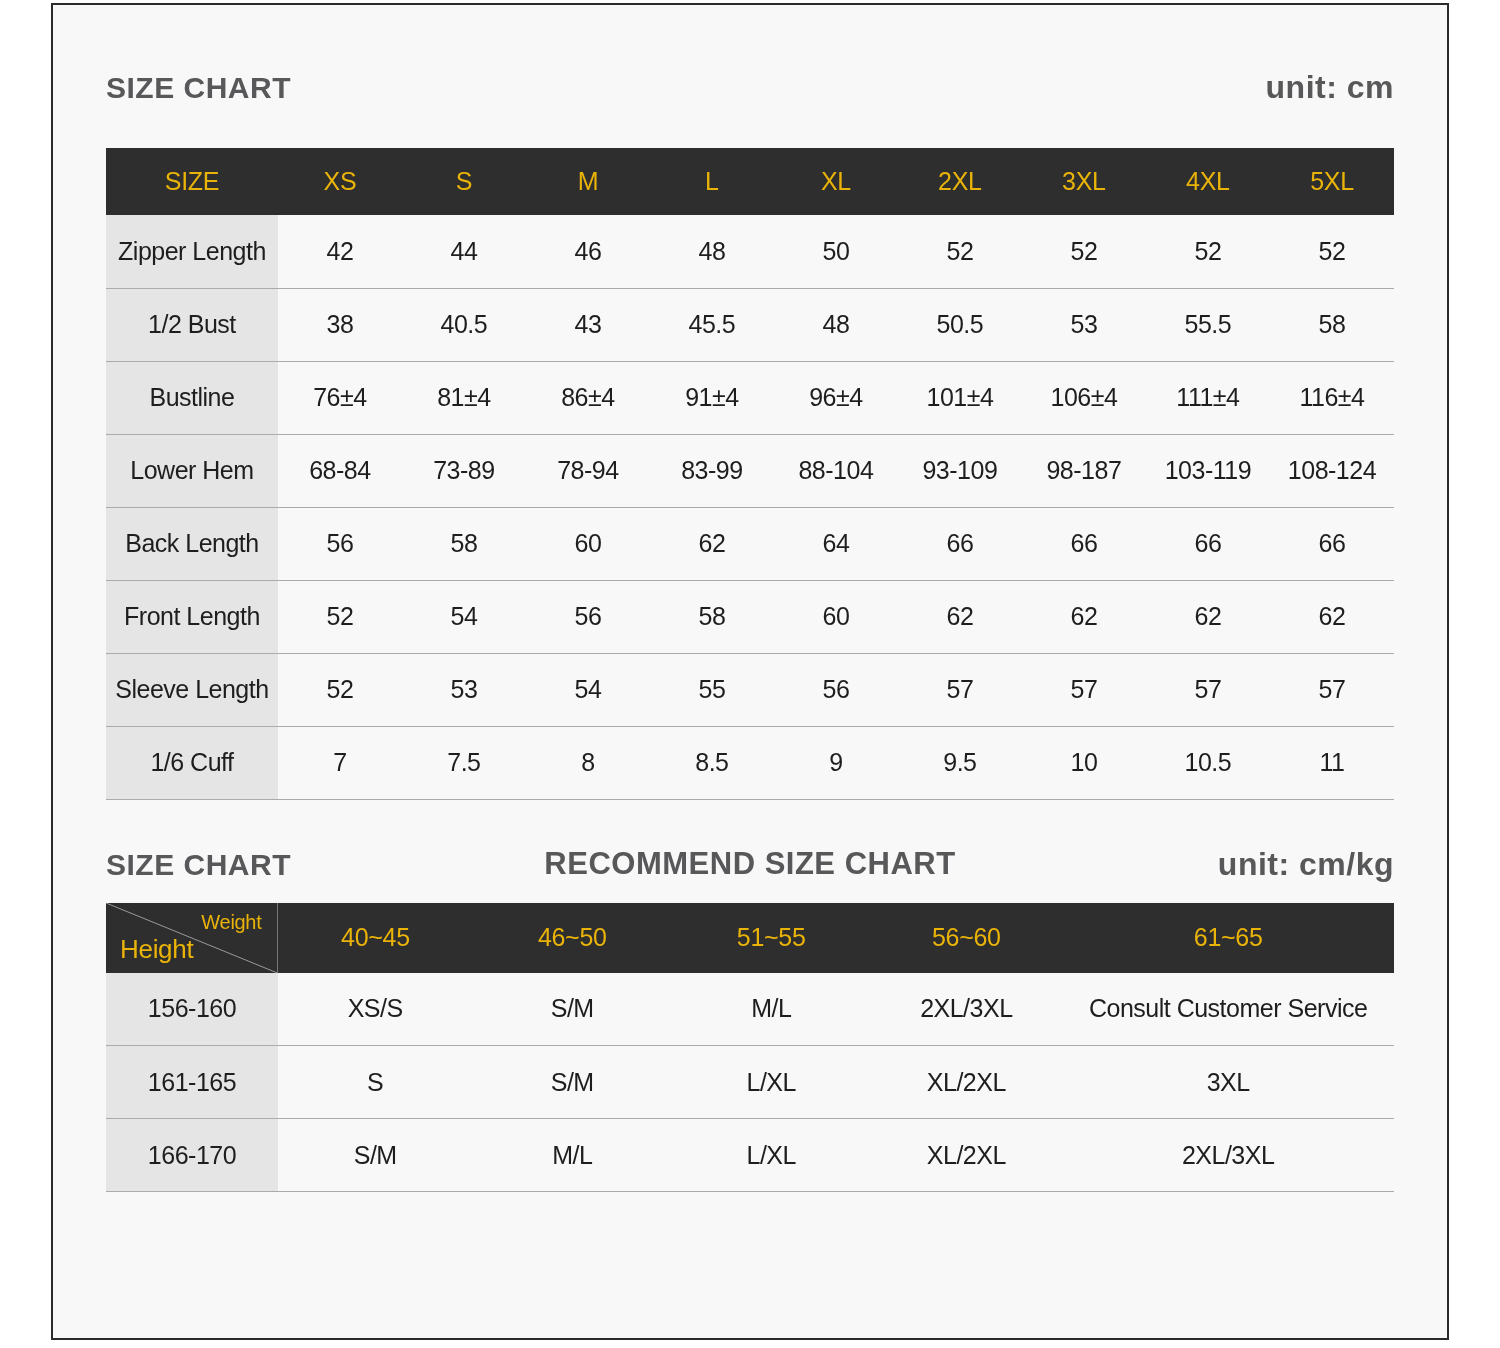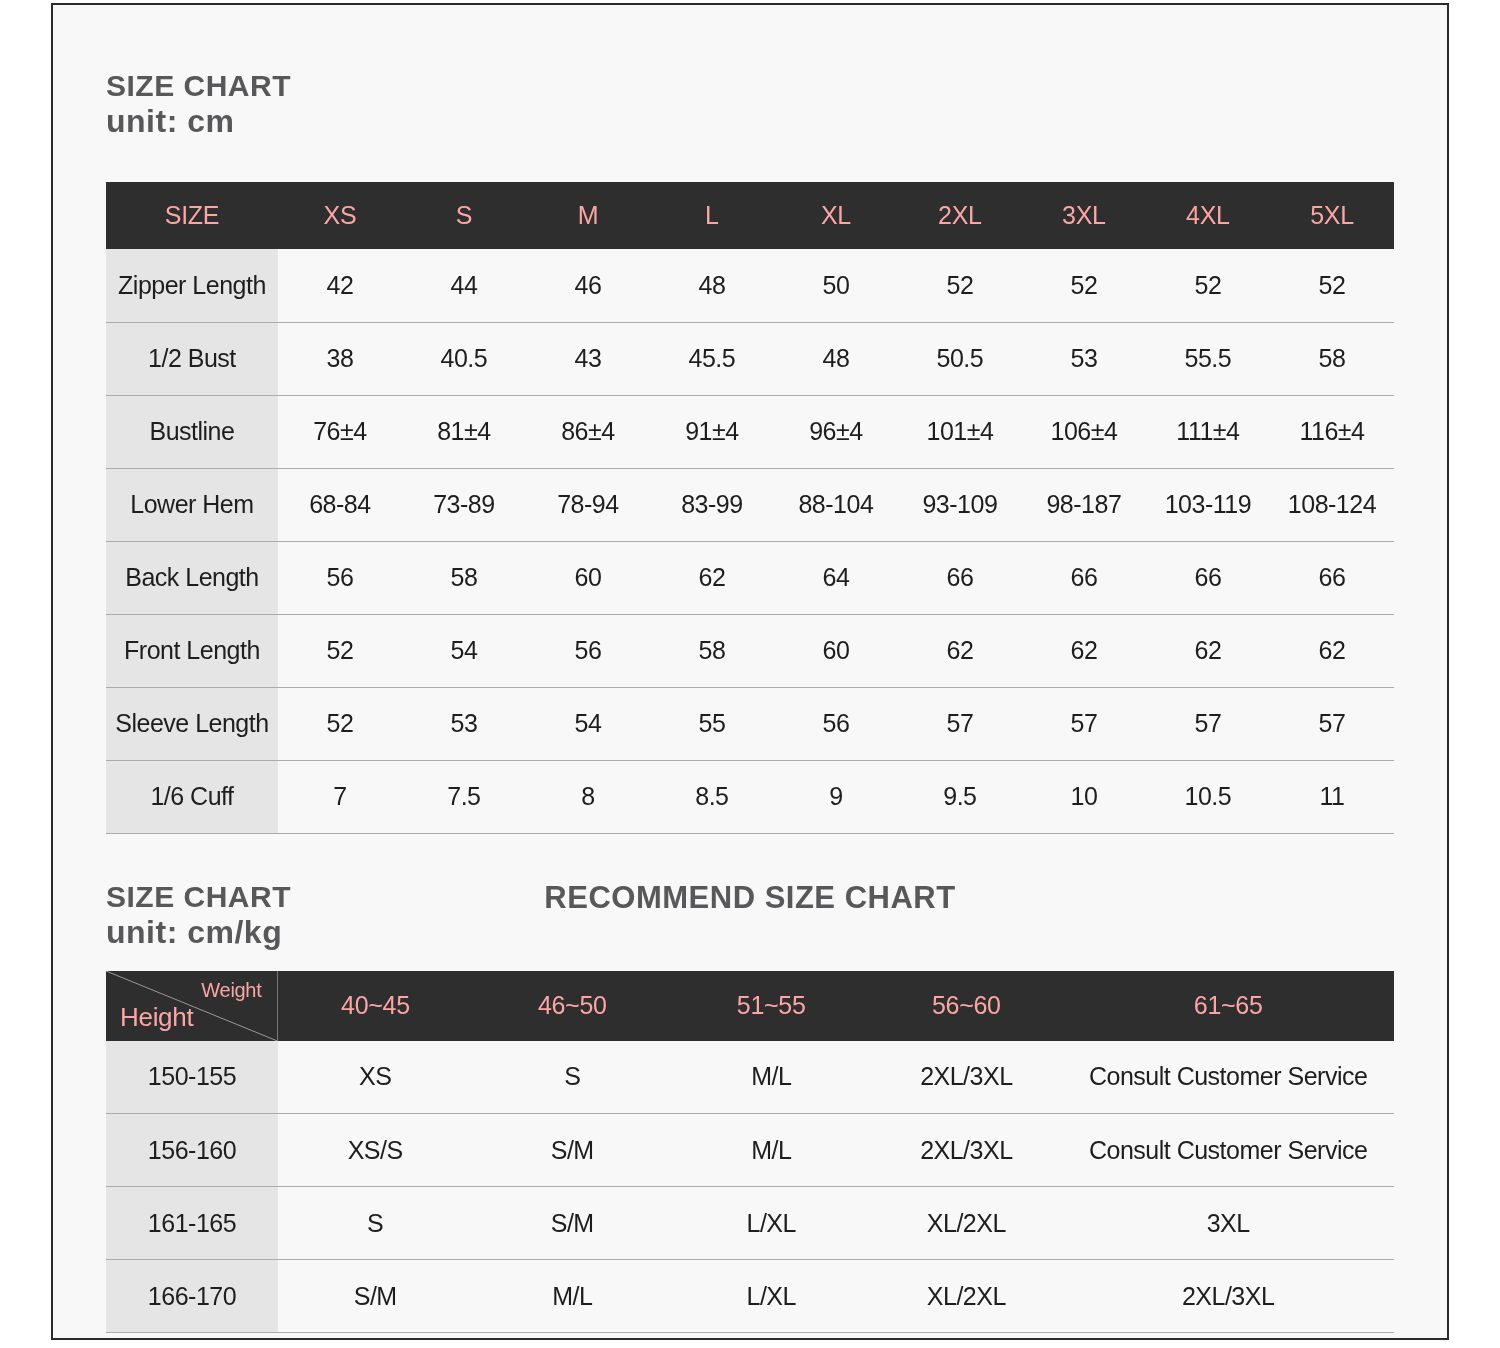--- a/index.html
+++ b/index.html
@@ -16,21 +16,20 @@
     width: 1398px; height: 1337px;
     border: 2px solid #2a2a2b;
     background: #f8f8f8;
     padding: 64px 53px 0 53px;
   }
   .title-row {
     display: flex;
     justify-content: space-between;
     align-items: baseline;
     position: relative;
-    flex-direction: column;
   }
   .title {
     margin: 0;
     font-size: 30px;
     font-weight: bold;
     color: #58585a;
     letter-spacing: 0.5px;
   }
   .title.center-abs {
     position: absolute;
@@ -46,21 +45,21 @@
   }
   table {
     width: 100%;
     border-collapse: collapse;
     table-layout: fixed;
   }
   .t1 { margin-top: 42px; }
   .t2 { margin-top: 0; }
   thead th {
     background: #2e2e2f;
-    color: #fca5a5;
+    color: #eab308;
     font-weight: normal;
     font-size: 25px;
     letter-spacing: -0.3px;
     text-align: center;
   }
   .t1 thead th { height: 67px; }
   .t2 thead th { height: 70px; }
   tbody td {
     height: 73px;
     text-align: center;
@@ -257,28 +256,20 @@
         </th>
         <th>40~45</th>
         <th>46~50</th>
         <th>51~55</th>
         <th>56~60</th>
         <th>61~65</th>
       </tr>
     </thead>
     <tbody>
       <tr>
-        <td class="lbl">150-155</td>
-        <td>XS</td>
-        <td>S</td>
-        <td>M/L</td>
-        <td>2XL/3XL</td>
-        <td>Consult Customer Service</td>
-      </tr>
-      <tr>
         <td class="lbl">156-160</td>
         <td>XS/S</td>
         <td>S/M</td>
         <td>M/L</td>
         <td>2XL/3XL</td>
         <td>Consult Customer Service</td>
       </tr>
       <tr>
         <td class="lbl">161-165</td>
         <td>S</td>

